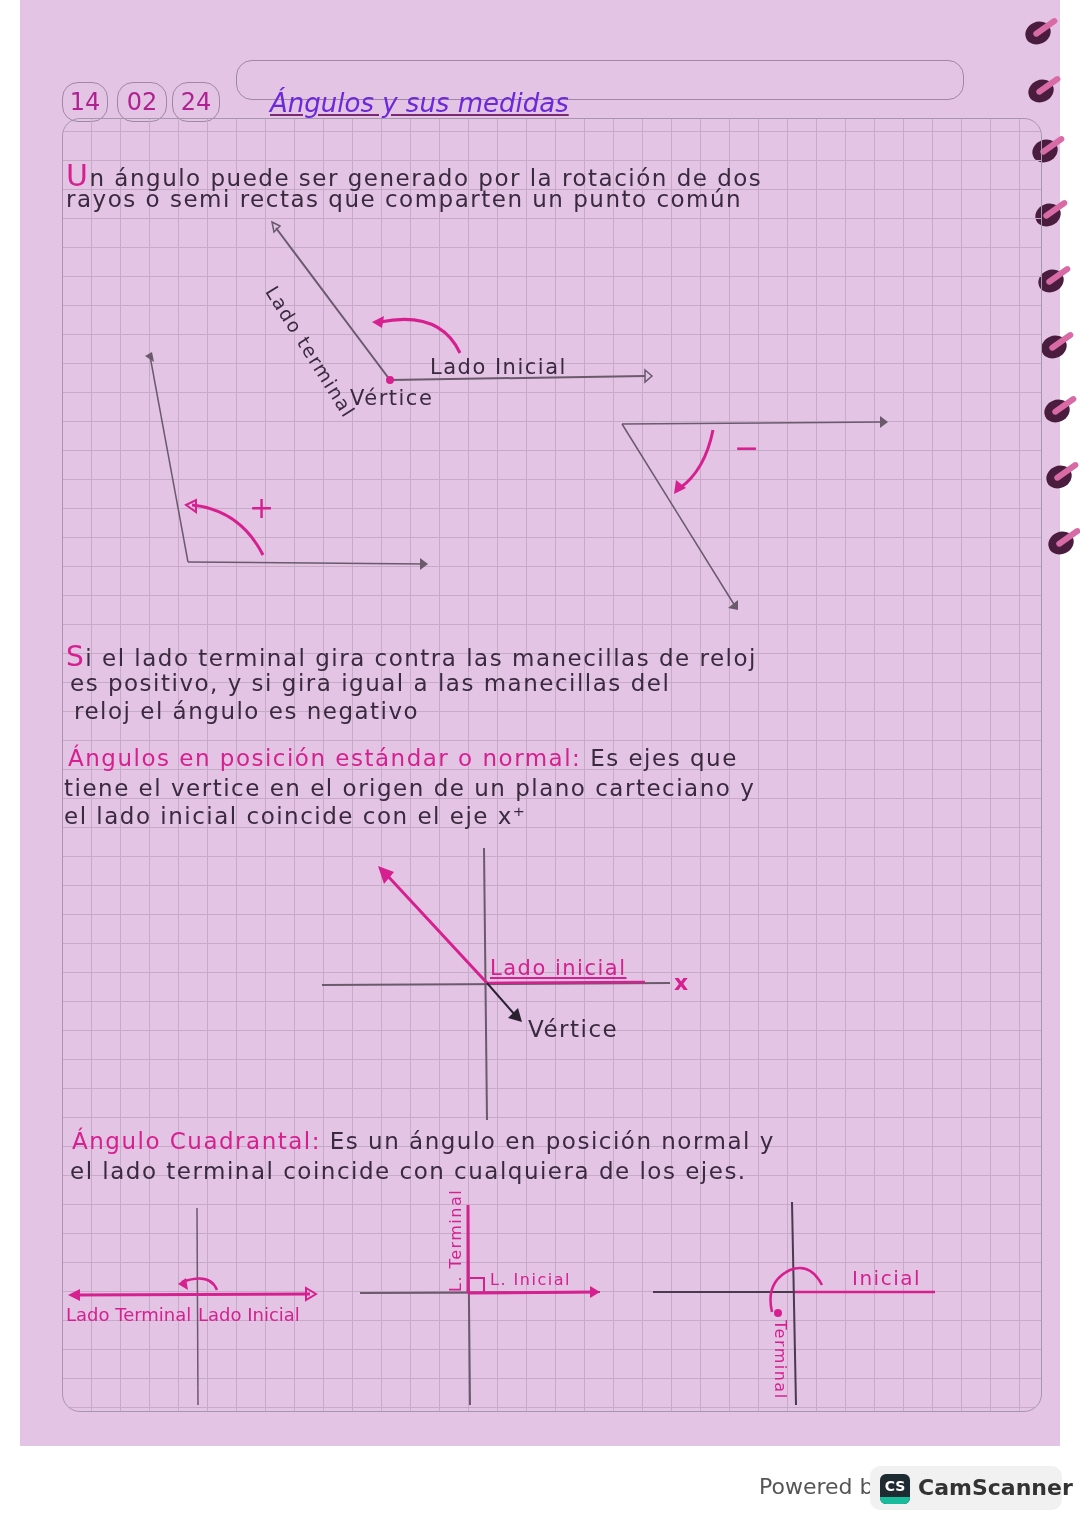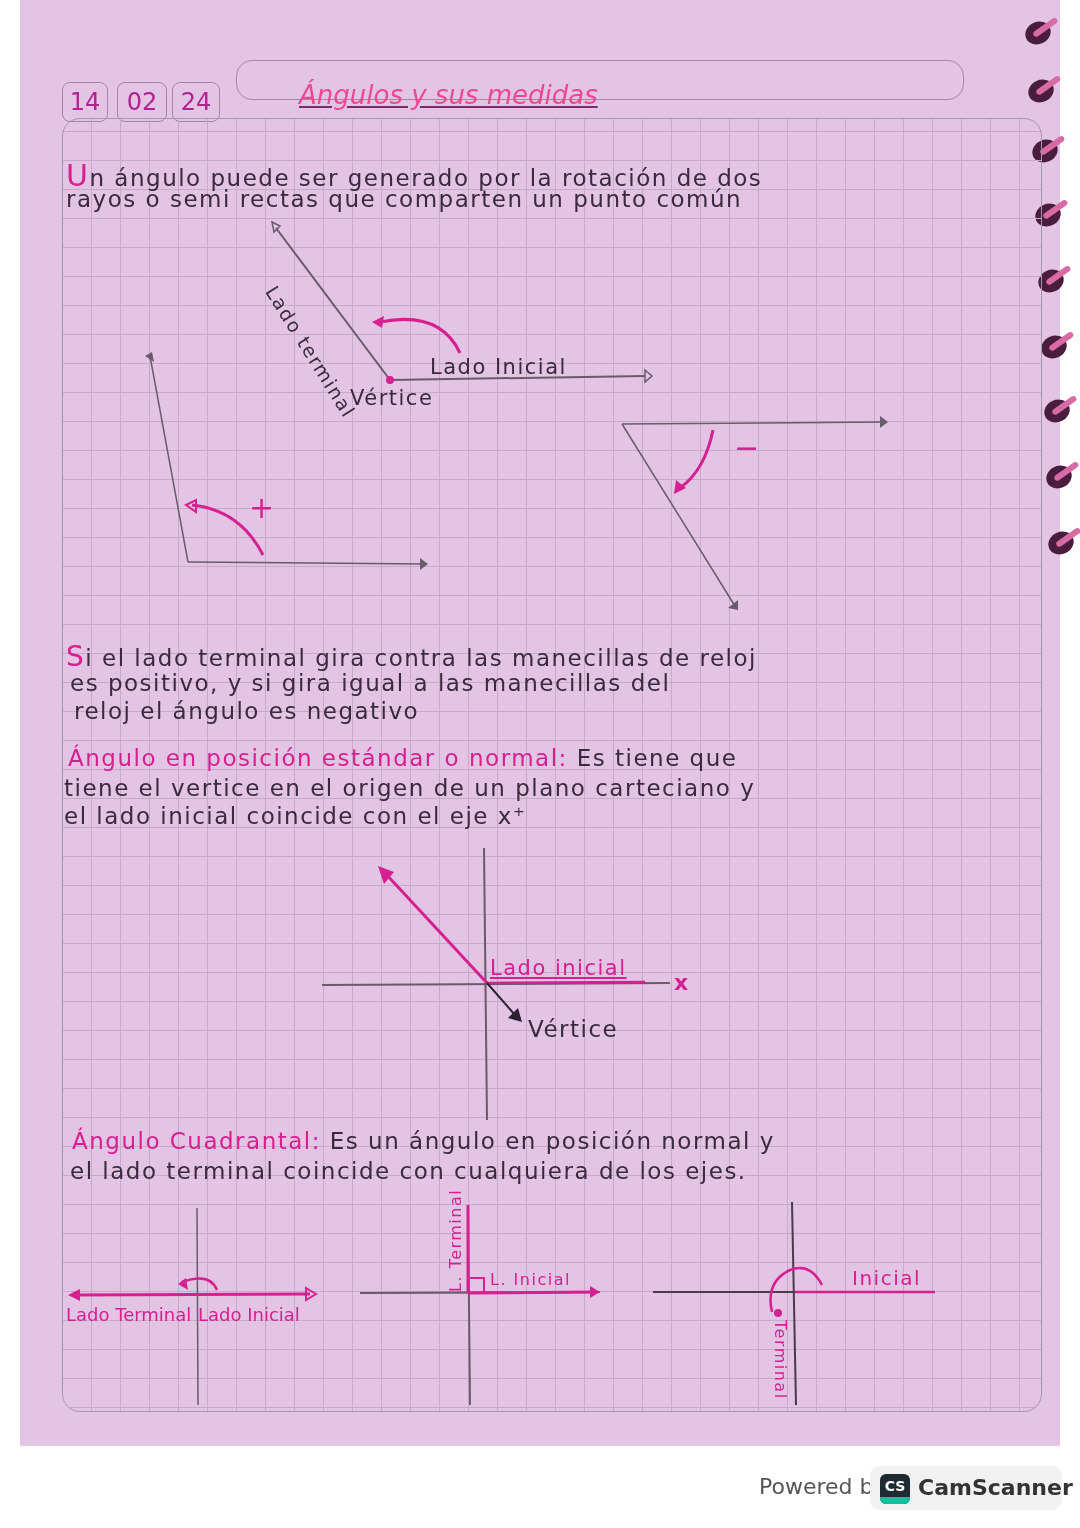--- a/index.html
+++ b/index.html
@@ -3,26 +3,26 @@
 <meta charset="utf-8">
 <style>
   html, body { margin:0; padding:0; }
   body { width:1080px; height:1528px; background:#ffffff; position:relative; overflow:hidden;
          font-family:"DejaVu Sans", sans-serif; }
   .page { position:absolute; left:20px; top:0; width:1040px; height:1446px; background:#e3c4e4; }
   .ring { position:absolute; width:26px; height:22px; border-radius:50%; background:#4a1d3f;
           transform:rotate(-25deg); }
   .ring::after { content:""; position:absolute; left:8px; top:6px; width:28px; height:6px;
           background:#d86aa6; border-radius:3px; transform:rotate(-10deg); }
-  .date-box { position:absolute; top:82px; height:38px; border:1.5px solid #9d89a3; border-radius:8px;
+  .date-box { position:absolute; top:82px; height:38px; border:1.5px solid #9d89a3; border-radius:16px;
           color:#b0228f; font-size:24px; text-align:center; line-height:38px; }
   .title-box { position:absolute; left:236px; top:60px; width:726px; height:38px;
           border:1.5px solid #9d89a3; border-radius:16px; }
-  .title-text { position:absolute; left:270px; top:80px; color:#ec4899; font-size:26px; font-style:italic;
-          text-decoration:underline; text-decoration-color:#7a2a70;margin-left:29px; }
+  .title-text { position:absolute; left:270px; top:88px; color:#6d28d9; font-size:26px; font-style:italic;
+          text-decoration:underline; text-decoration-color:#7a2a70; }
   .grid-box { position:absolute; left:62px; top:118px; width:978px; height:1292px;
           border:1.5px solid #a797ab; border-radius:18px;
           background-image:
             linear-gradient(#c7aac8 1px, transparent 1px),
             linear-gradient(90deg, #c7aac8 1px, transparent 1px);
           background-size:29px 29px; background-position:-1px 12px; }
   .hw { position:absolute; font-size:23px; color:#3a2a3e; letter-spacing:1.5px; white-space:nowrap; }
   .pink { color:#d6208f; }
   .diag { position:absolute; left:0; top:0; }
   .footer { position:absolute; left:0; top:1446px; width:1080px; height:82px; background:#ffffff; }
@@ -133,22 +133,22 @@
 <div class="hw" style="left:430px;top:355px;font-size:21px">Lado Inicial</div>
 <div class="hw" style="left:350px;top:386px;font-size:21px">Vértice</div>
 <div class="hw pink" style="left:249px;top:490px;font-size:30px">+</div>
 <div class="hw pink" style="left:734px;top:430px;font-size:30px">−</div>
 
 <div class="hw" style="left:66px;top:640px"><span class="pink" style="font-size:28px">S</span><span id="s2l1">i el lado terminal gira contra las manecillas de reloj</span></div>
 <div class="hw" style="left:70px;top:670px">es positivo, y si gira igual a las manecillas del</div>
 <div class="hw" style="left:74px;top:698px">reloj el ángulo es negativo</div>
 
 <div class="hw" style="left:68px;top:745px">
-  <span class="pink">Ángulo en posición estándar o normal:</span>
-  <span>Es tiene que</span>
+  <span class="pink">Ángulos en posición estándar o normal:</span>
+  <span>Es ejes que</span>
 </div>
 <div class="hw" style="left:64px;top:775px">tiene el vertice en el origen de un plano carteciano y</div>
 <div class="hw" style="left:64px;top:803px">el lado inicial coincide con el eje x⁺</div>
 
 <div class="hw pink" style="left:490px;top:956px;font-size:21px;text-decoration:underline">Lado inicial</div>
 <div class="hw pink" style="left:674px;top:970px;font-size:22px;font-weight:bold">x</div>
 <div class="hw" style="left:528px;top:1016px;font-size:23px">Vértice</div>
 
 <div class="hw" style="left:72px;top:1128px">
   <span class="pink">Ángulo Cuadrantal:</span>

